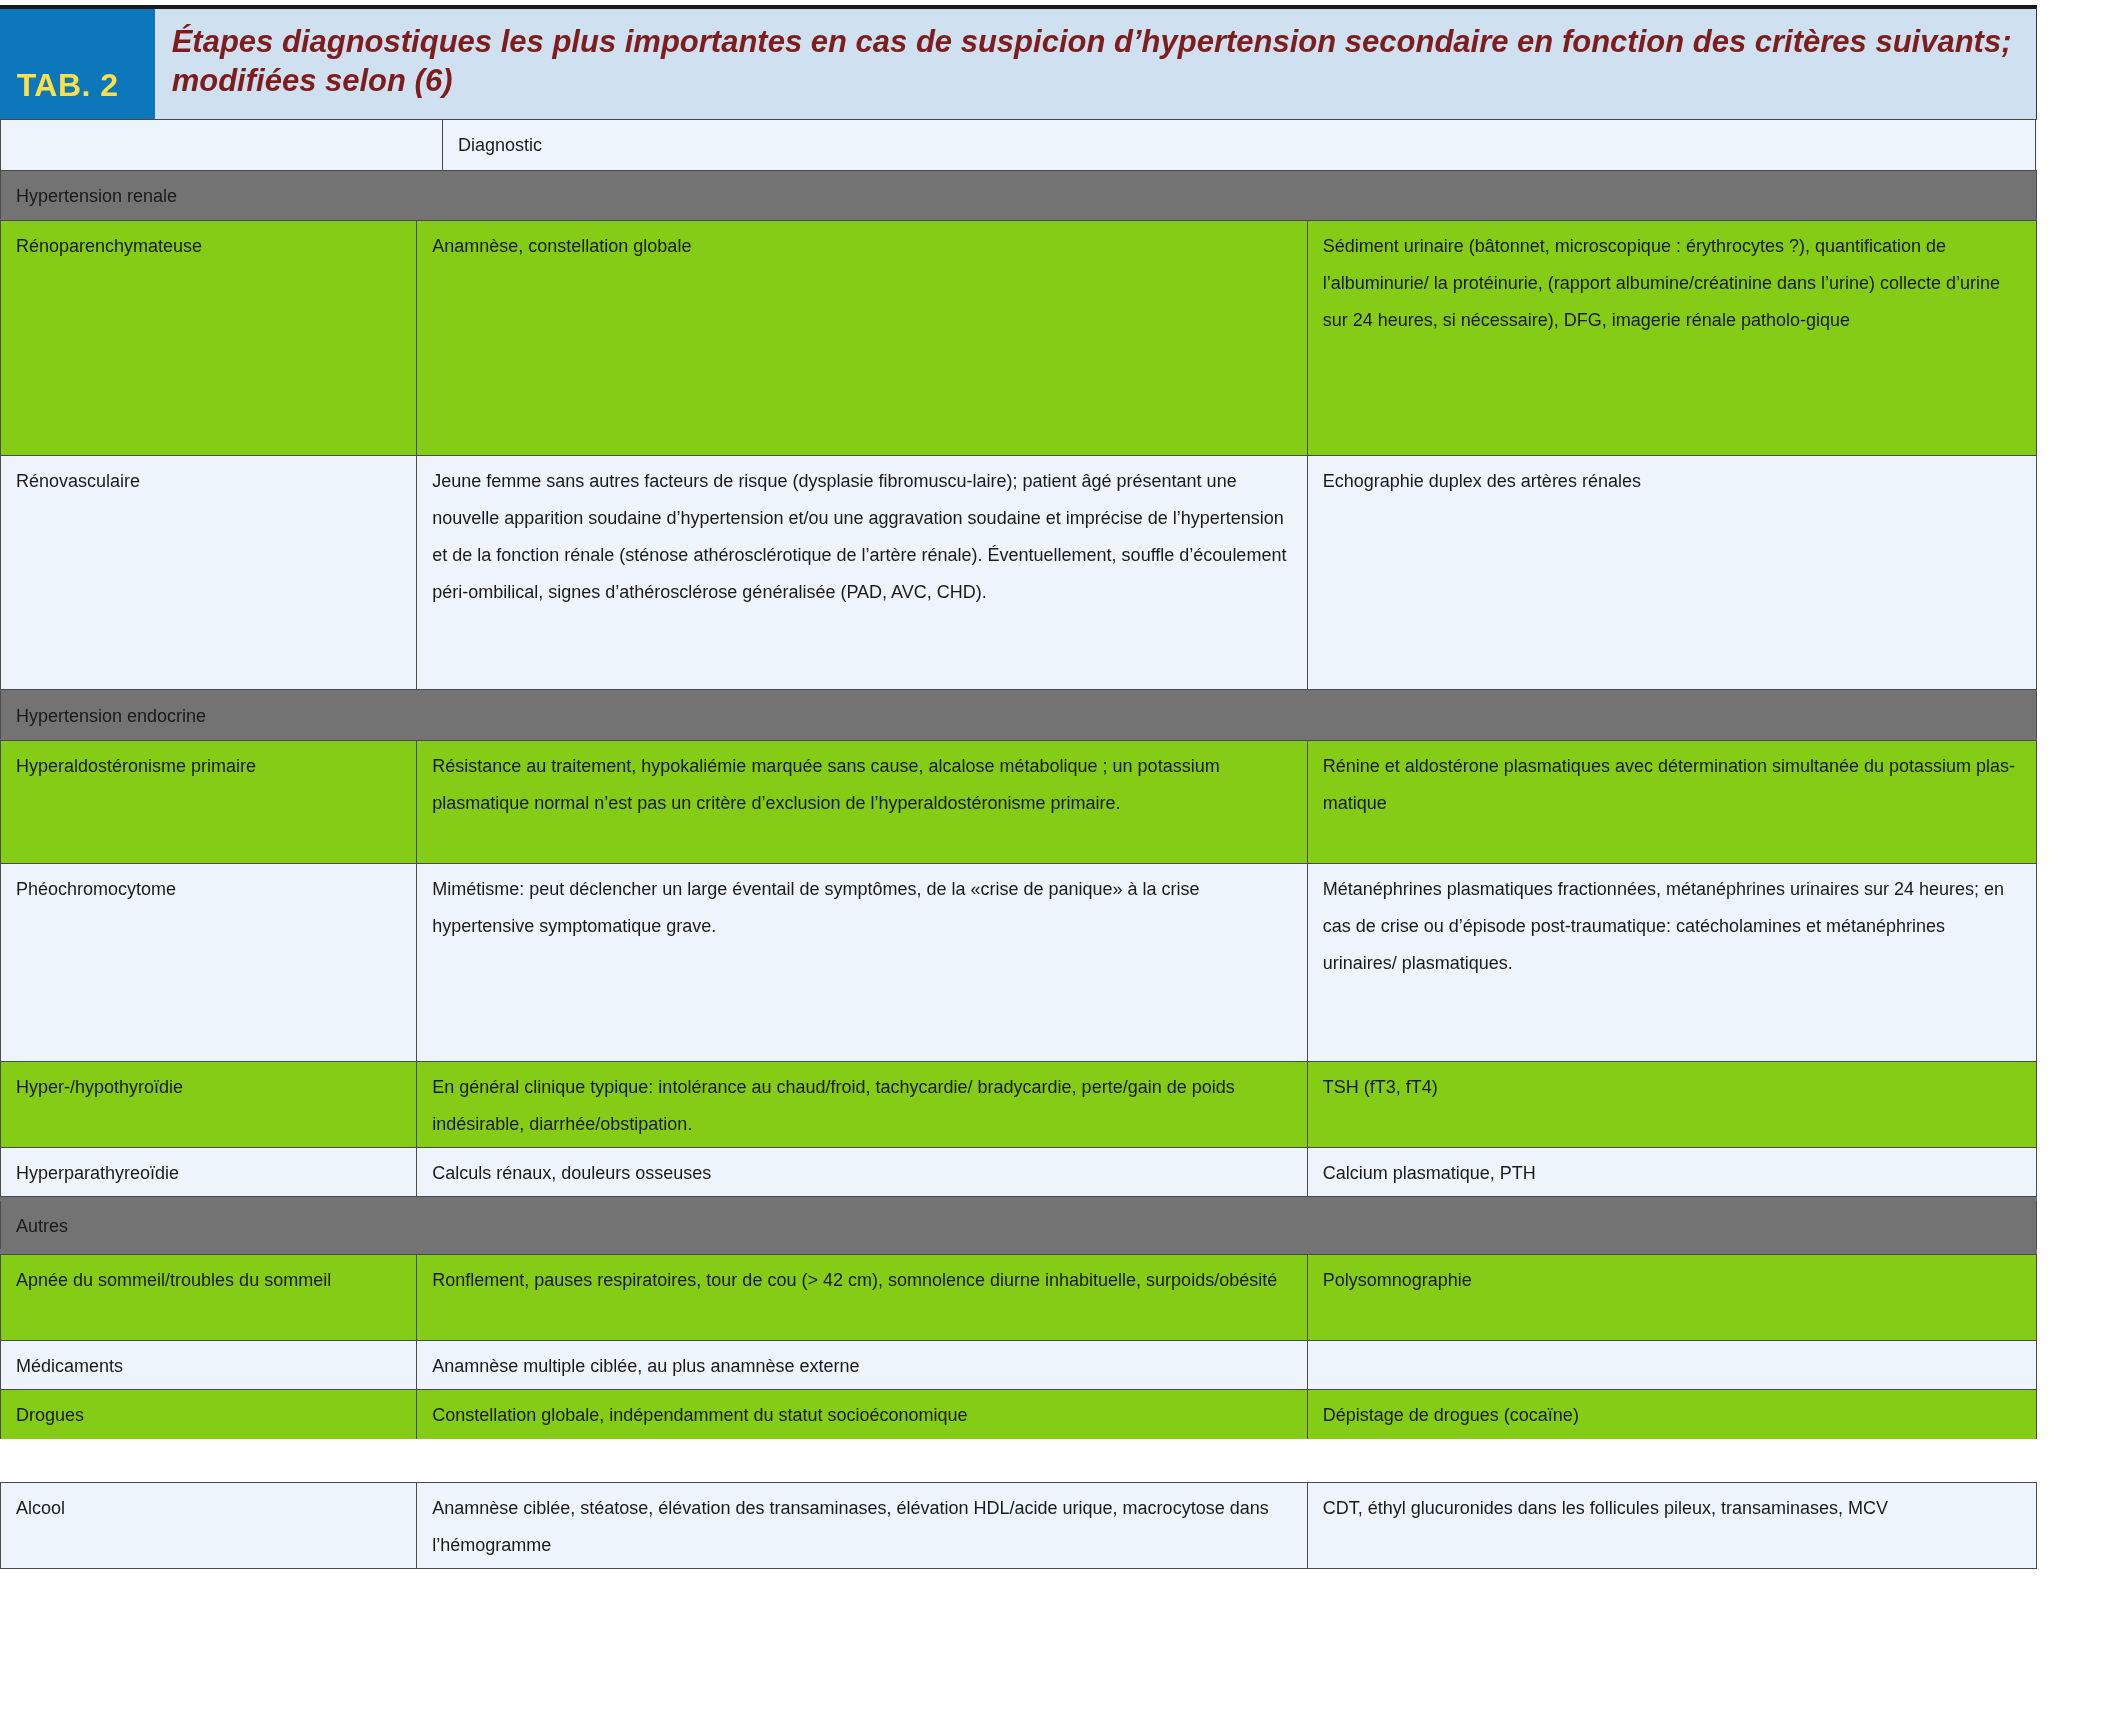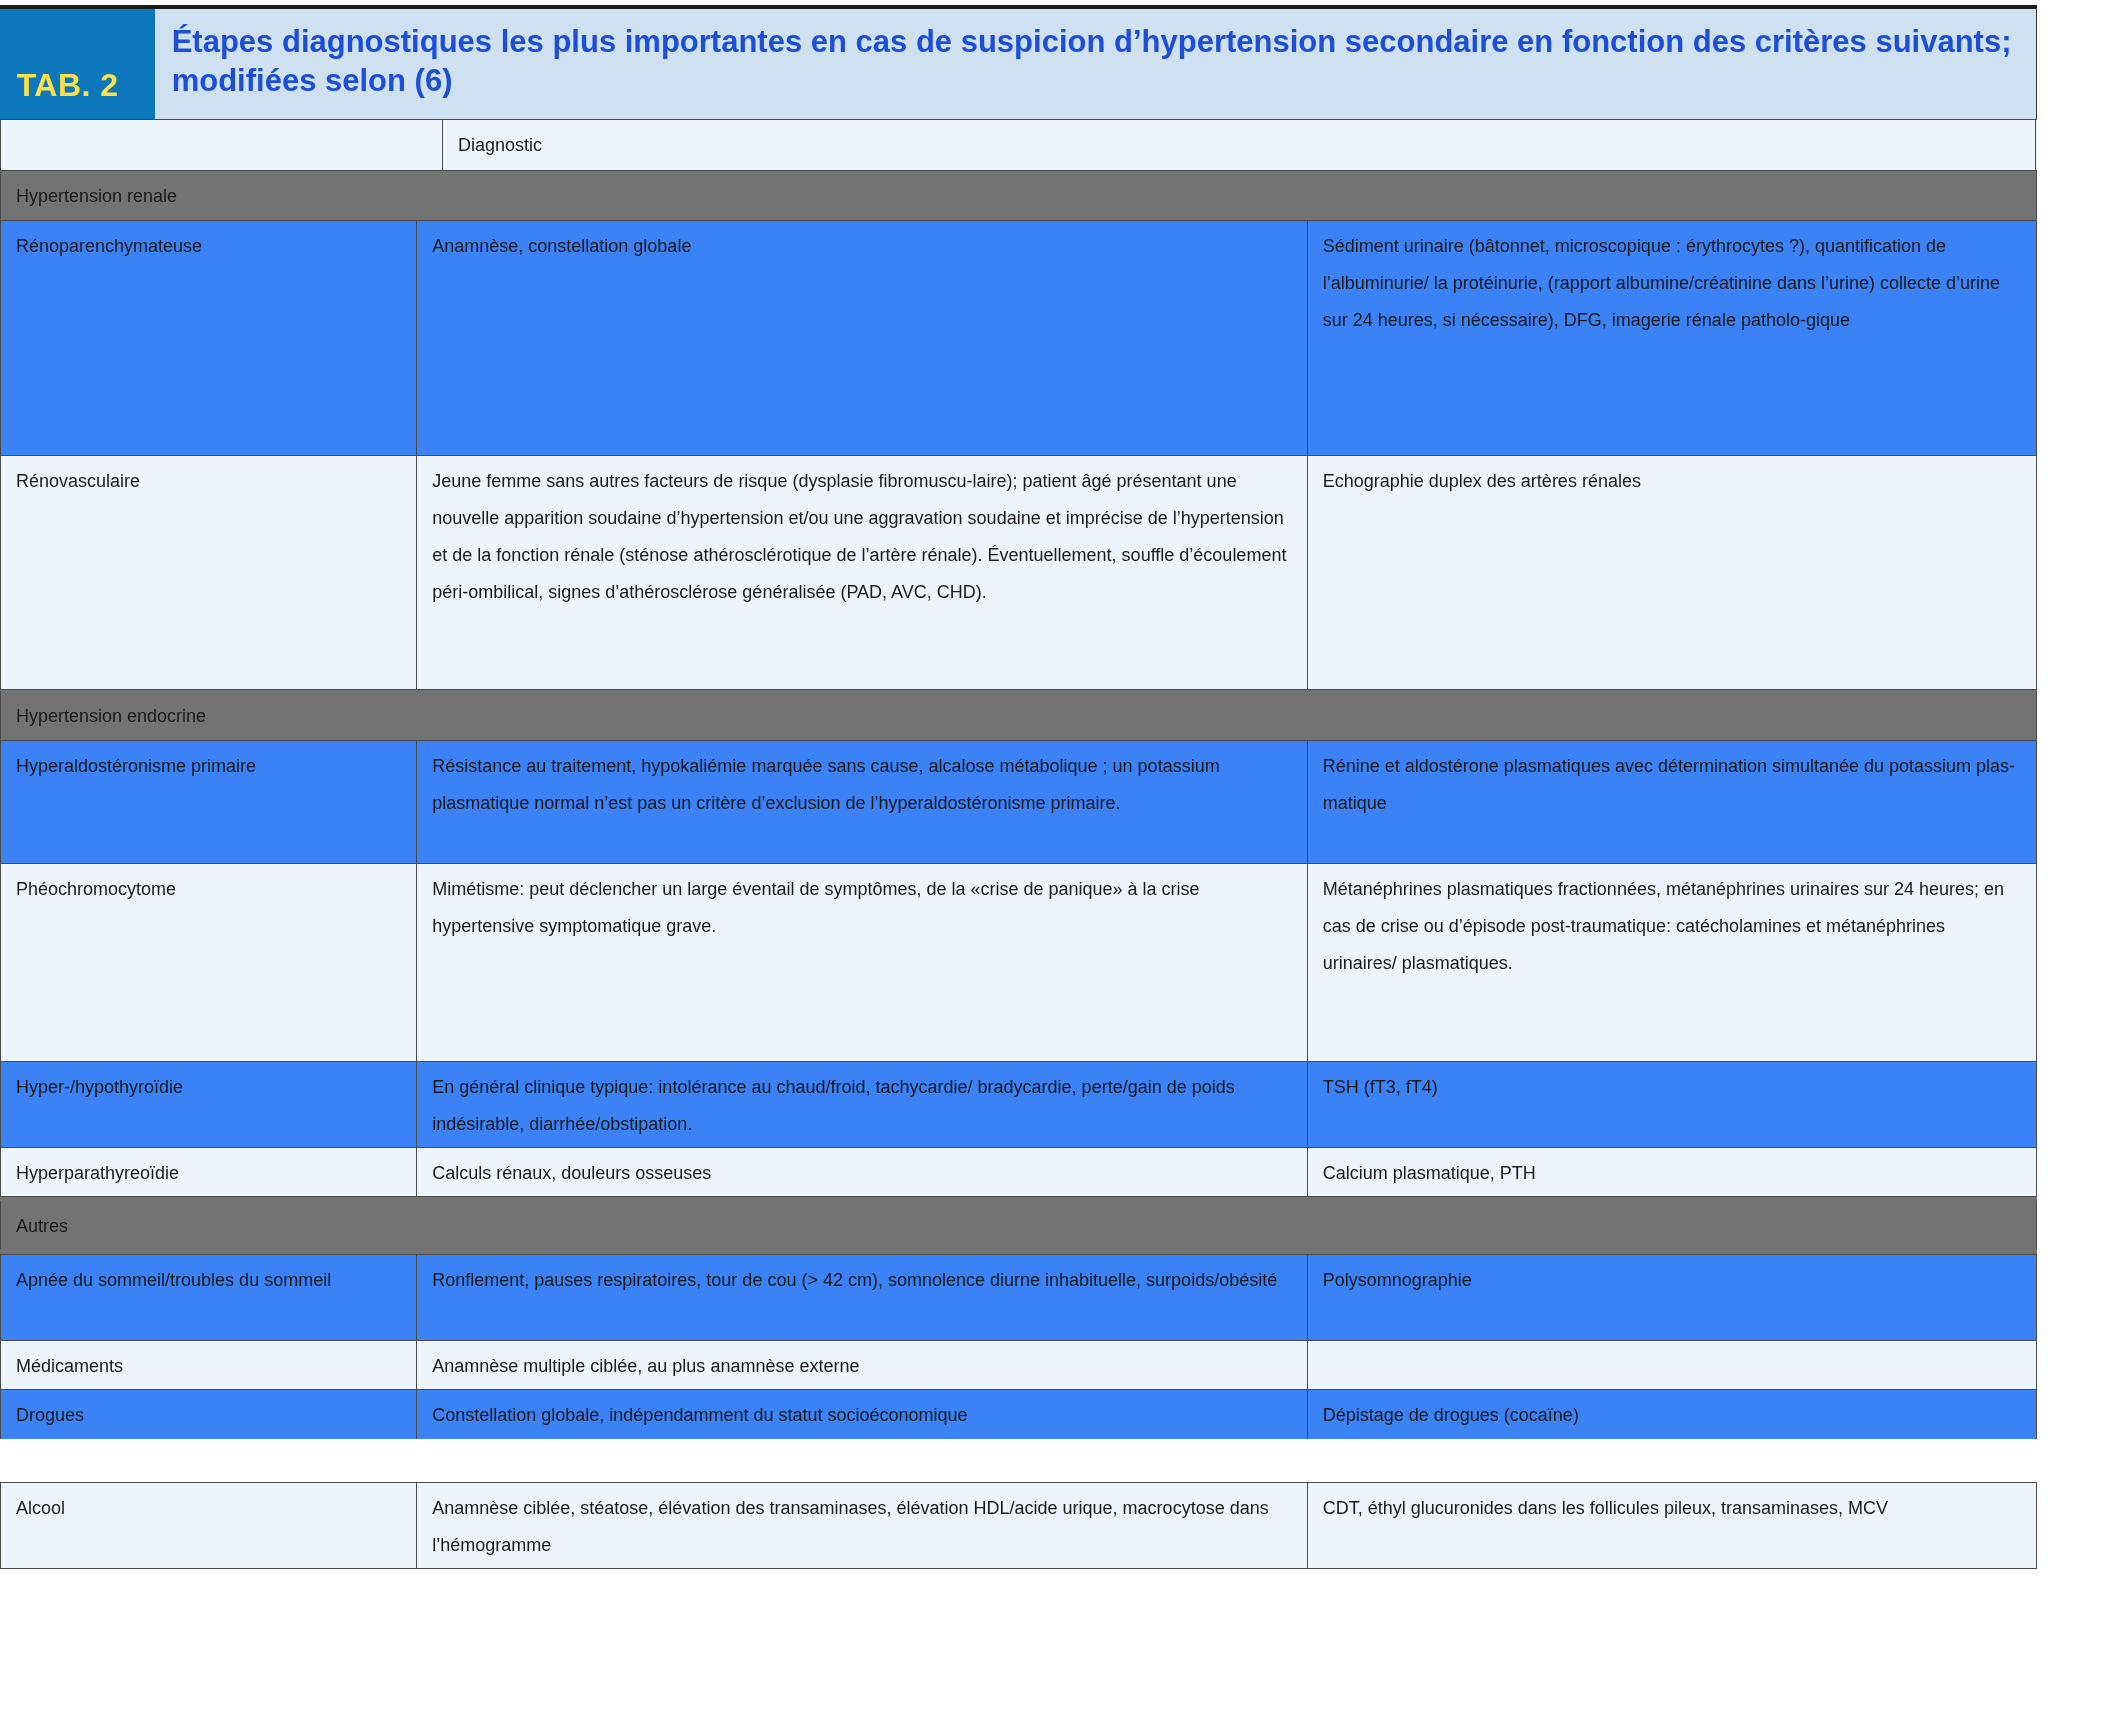--- a/index.html
+++ b/index.html
@@ -5,32 +5,32 @@
   html, body { margin:0; padding:0; background:#ffffff; }
   body { width:2102px; height:1729px; position:relative; overflow:hidden;
          font-family:"Liberation Sans", sans-serif; color:#1a1a1a; }
   .tbl { position:absolute; left:0; top:4.6px; width:2037px; }
   .hdr { position:relative; height:110px; border-top:4.6px solid #1a1a1a; border-right:1.9px solid #333;
          background:#cfe0f1; display:flex; }
   .tab-label { width:155px; background:#0c77bb; color:#fde047; font-weight:bold;
                font-size:32px; display:flex; align-items:flex-end; padding:0 0 15px 16.7px; box-sizing:border-box;
                font-family:"Liberation Sans", sans-serif; letter-spacing:0.5px; transform-origin:left; }
   .tab-title { flex:1; padding:13px 16.7px 0 16.7px; font-weight:bold; font-size:31px; line-height:39px;
-               color:#1d4ed8; font-stretch:condensed; }
+               color:#7f1d1d; font-stretch:condensed;font-style:italic; }
   .row { display:flex; border-top:1.9px solid #4a4a4a; box-sizing:border-box; }
   .row.last { border-bottom:1.9px solid #4a4a4a;margin-top:43px; }
   .cell { box-sizing:border-box; padding:7.4px 15px 3.7px 15px; font-size:18px; line-height:37px;
           border-left:1.9px solid #4a4a4a; }
   .cell:last-child { border-right:1.9px solid #4a4a4a; }
   .c1 { width:442px; }
   .c2 { width:948px; }
   .c3 { width:777px; }
   .c-span { width:2037px; }
   .c23 { width:1594px; }
-  .dark { background:#3b82f6; }
+  .dark { background:#84cc16; }
   .light { background:#eef4fb; }
   .sec { background:#737373;align-items:center; }
 </style>
 </head>
 <body>
 
 <div class="tbl">
   <div class="hdr">
     <div class="tab-label">TAB. 2</div>
     <div class="tab-title">Étapes diagnostiques les plus importantes en cas de suspicion d’hypertension secondaire en fonction des critères suivants; modifiées selon (6)</div>

